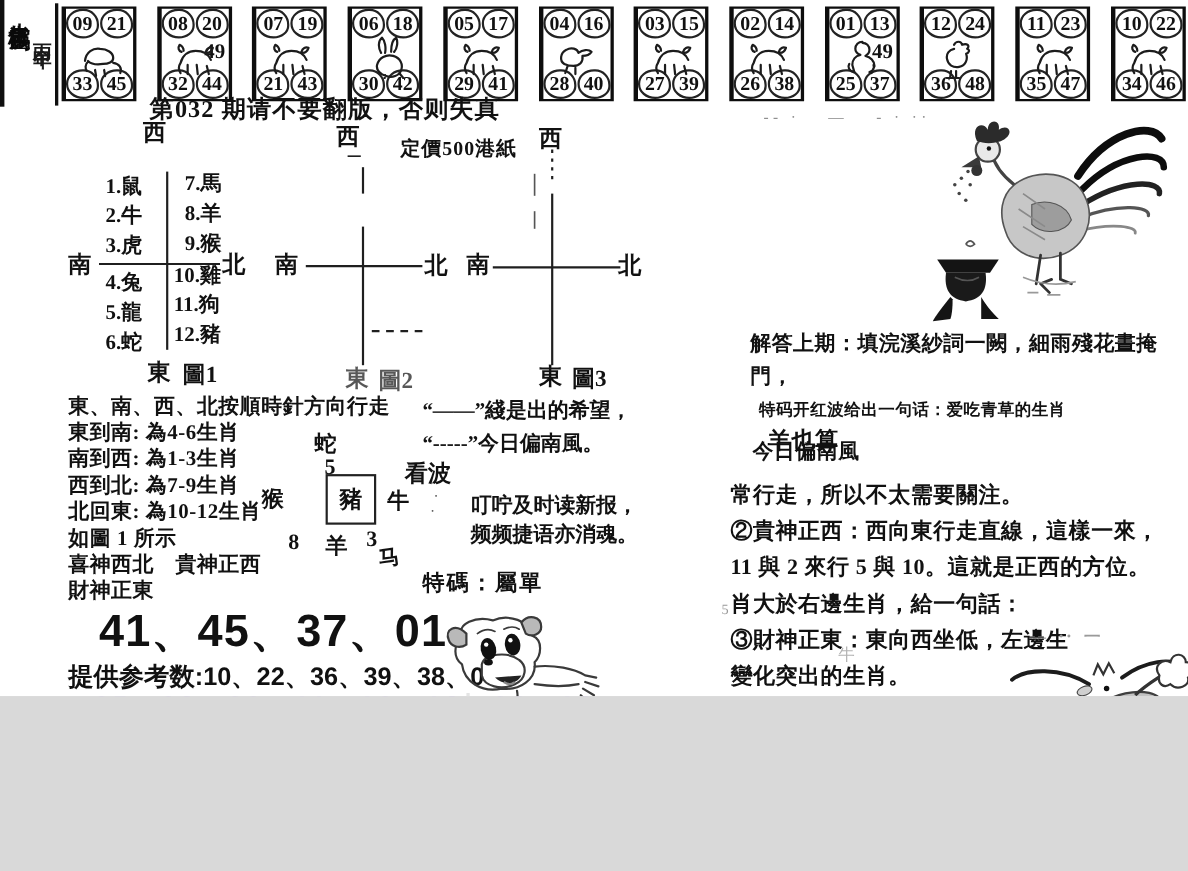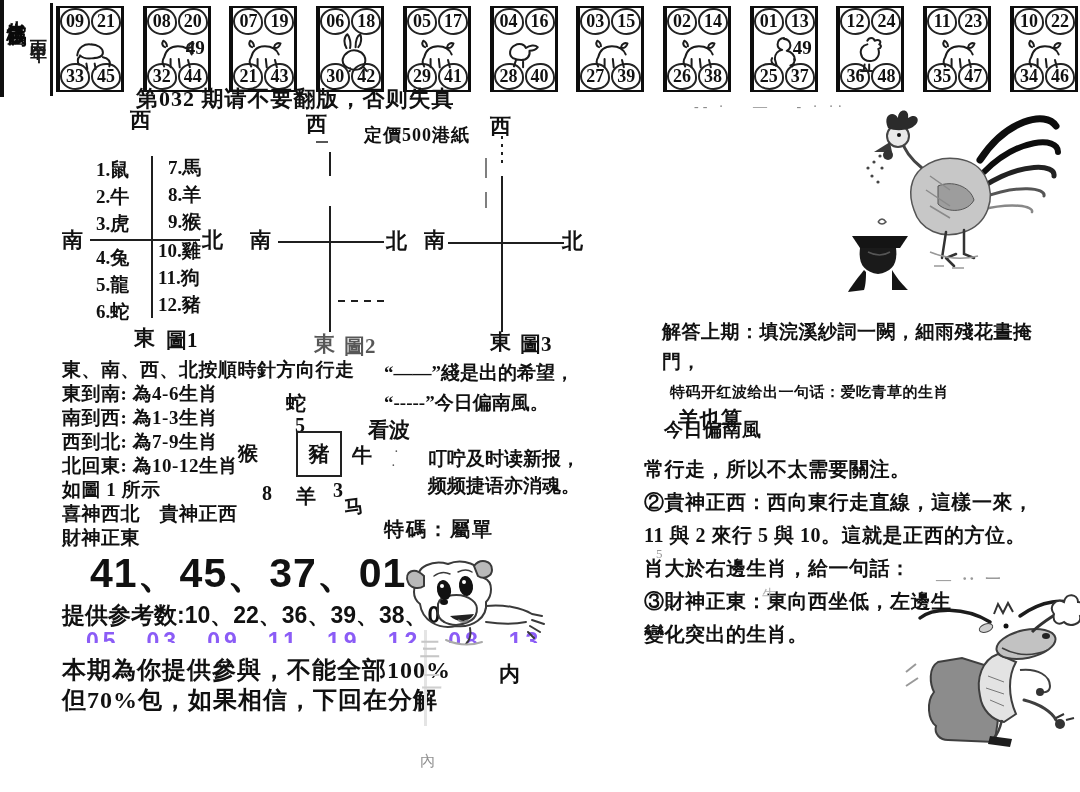--- a/index.html
+++ b/index.html
@@ -1,16 +1,16 @@
 <!DOCTYPE html>
 <html><head>
 <meta charset="utf-8">
 <style>
   html,body{margin:0;padding:0;background:#d9d9d9;}
-  .page{position:relative;width:1080px;height:792px;background:#ffffff;overflow:hidden;
+  .page{position:relative;width:1080px;height:633px;background:#ffffff;overflow:hidden;
         font-family:"Liberation Serif",serif;color:#111;text-decoration:underline;}
   .page *{box-sizing:border-box;}
   .abs{position:absolute;}
   
   .leftbar{left:0;top:0;width:4px;height:97px;background:#0f0f0f;}
   .vtext{writing-mode:vertical-rl;text-orientation:upright;font-weight:bold;}
   .mast1{left:4px;top:5px;font-size:20px;letter-spacing:2px;height:92px;color:#0a0a0a;}
   .mast2{left:27px;top:26px;font-size:17px;letter-spacing:3px;height:70px;color:#1a1a1a;}
   .mastline{left:50px;top:3px;width:3px;height:93px;background:#0f0f0f;}
   .strip{left:56px;top:6px;width:1022px;height:86px;display:flex;justify-content:space-between;}
@@ -36,21 +36,21 @@
   .qtl{left:96px;top:156px}.qtr{left:168px;top:154px}.qbl{left:96px;top:244px}.qbr{left:158px;top:237px}
   
   .instr{left:62px;top:358px;font-size:19px;font-weight:bold;line-height:24px;letter-spacing:.5px;}
   .mc{font-size:20px;font-weight:bold;}
   .mcbox{left:296px;top:431px;width:46px;height:46px;border:2px solid #222;display:flex;
          align-items:center;justify-content:center;font-size:21px;font-weight:bold;}
   .quotes{left:384px;top:360px;width:262px;font-size:19px;font-weight:bold;}
   .q1{left:0;top:2}.q2{left:0;top:30px}.q3{left:44px;top:86px}.q4{left:44px;top:113px}
   .qs{left:0;top:156px;font-size:20px;letter-spacing:2px}
   
-  .answers{left:644px;top:298px;width:414px;font-weight:bold;font-size:20px;line-height:33px;letter-spacing:.5px;margin-top:19px;}
+  .answers{left:664px;top:298px;width:414px;font-weight:bold;font-size:20px;line-height:33px;letter-spacing:.5px;}
   .answers>div:nth-child(1){font-size:19px;padding-left:18px;line-height:30px;}
   .answers>div:nth-child(2){font-size:15px;padding-left:26px;line-height:30px;}
   .answers>div:nth-child(3){font-size:21px;padding-left:34px;line-height:24px;margin-bottom:-14px;}
   .answers>div:nth-child(4){font-size:19px;padding-left:20px;line-height:26px;}
   .answers>div:nth-child(5){margin-top:10px;}
   
   .main-nums{left:90px;top:546px;font-family:"Liberation Sans",sans-serif;font-weight:bold;
              font-size:41px;letter-spacing:1px;}
   .ref1{left:62px;top:600px;font-family:"Liberation Sans",sans-serif;font-weight:bold;font-size:23px;}
   .ref2{left:86px;top:628px;font-family:"Liberation Sans",sans-serif;font-weight:bold;font-size:23px;

